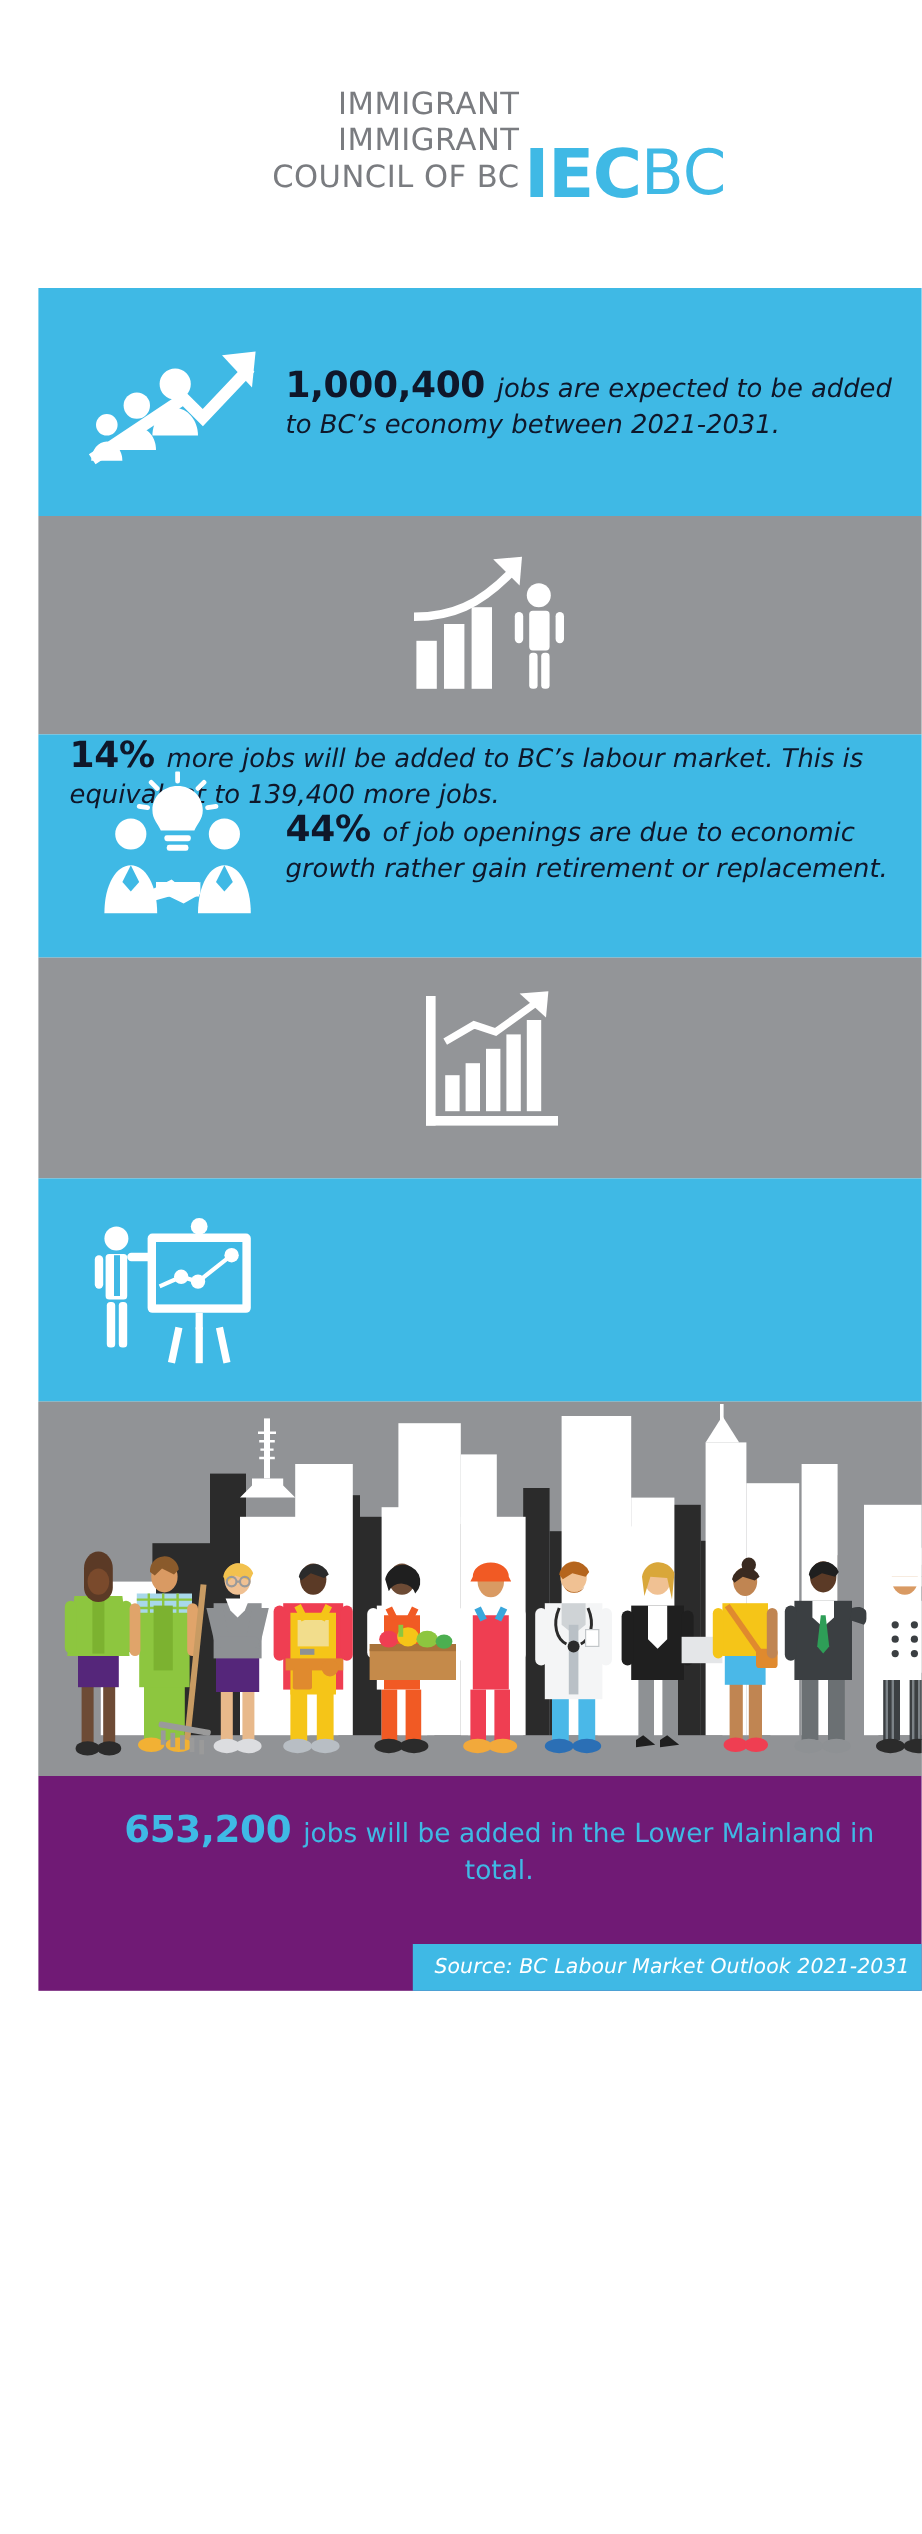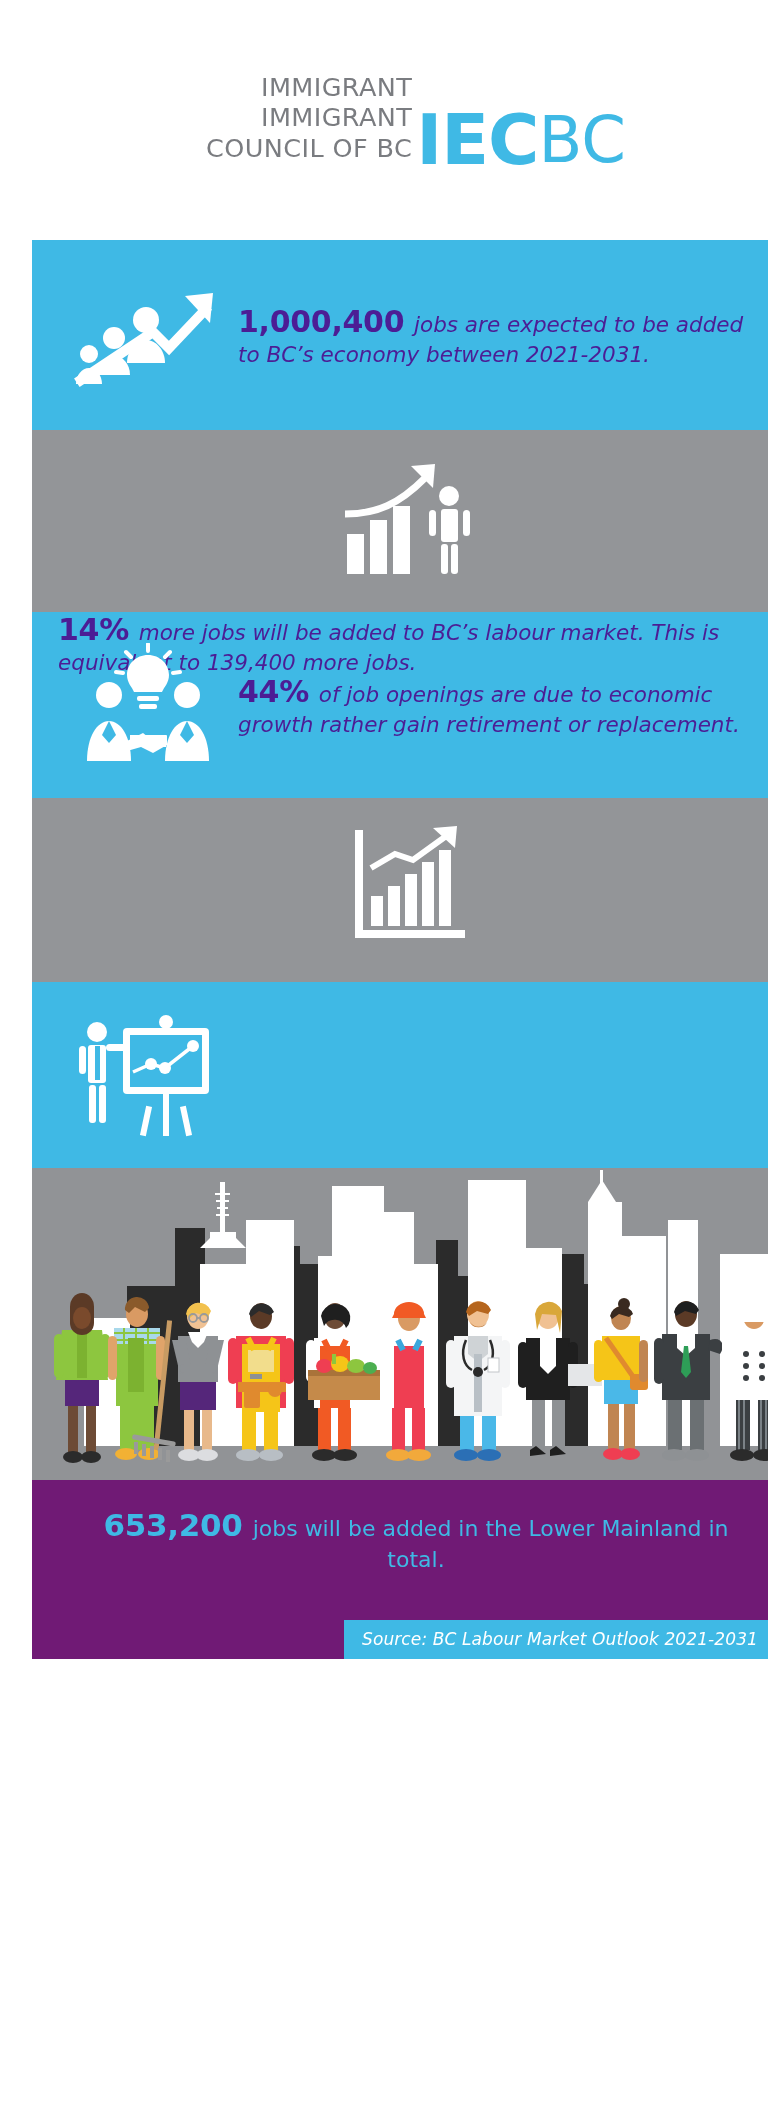--- a/index.html
+++ b/index.html
@@ -13,33 +13,33 @@
   
   .header{height:240px;display:flex;align-items:center;justify-content:center;background:#fff;}
   .logo{display:flex;align-items:flex-end;gap:4px;}
   .logo-words{
     display:flex;flex-direction:column;align-items:flex-end;
     color:#7a7c80;font-size:25.5px;letter-spacing:.4px;line-height:1.19;
     font-weight:400;padding-bottom:5px;
   }
   .logo-words span{display:block;white-space:nowrap;}
   .logo-mark{display:flex;align-items:flex-end;color:#3fb9e5;line-height:.78;}
-  .logo-iec{font-size:70px;font-weight:700;letter-spacing:-1px;}
-  .logo-bc{font-size:64px;font-weight:400;letter-spacing:0px;padding-bottom:2px;}
+  .logo-iec{font-size:56px;font-weight:700;letter-spacing:-1px;}
+  .logo-bc{font-size:52px;font-weight:400;letter-spacing:0px;padding-bottom:2px;}
 
   
   .band{display:flex;align-items:center;box-sizing:border-box;padding:0 34px 0 26px;}
   .band.blue{background:#3fb9e5;}
   .band.gray{background:#939598;flex-direction:column;}
   .band-icon{
     flex:0 0 180px;height:100%;display:flex;align-items:center;justify-content:center;
   }
   .band-icon svg{display:block;}
   .band-text{
-    flex:1;color:#4c1d95;font-size:21.5px;line-height:1.30;
+    flex:1;color:#0f172a;font-size:21.5px;line-height:1.30;
     font-style:italic;font-weight:400;padding-right:6px;
   }
   .band-text .big{
     font-style:normal;font-weight:700;font-size:30px;letter-spacing:-.3px;
     margin-right:3px;
   }
   .b1{height:190px;}
   .b2{height:182px;}
   .b3{height:186px;}
   .b4{height:184px;}

